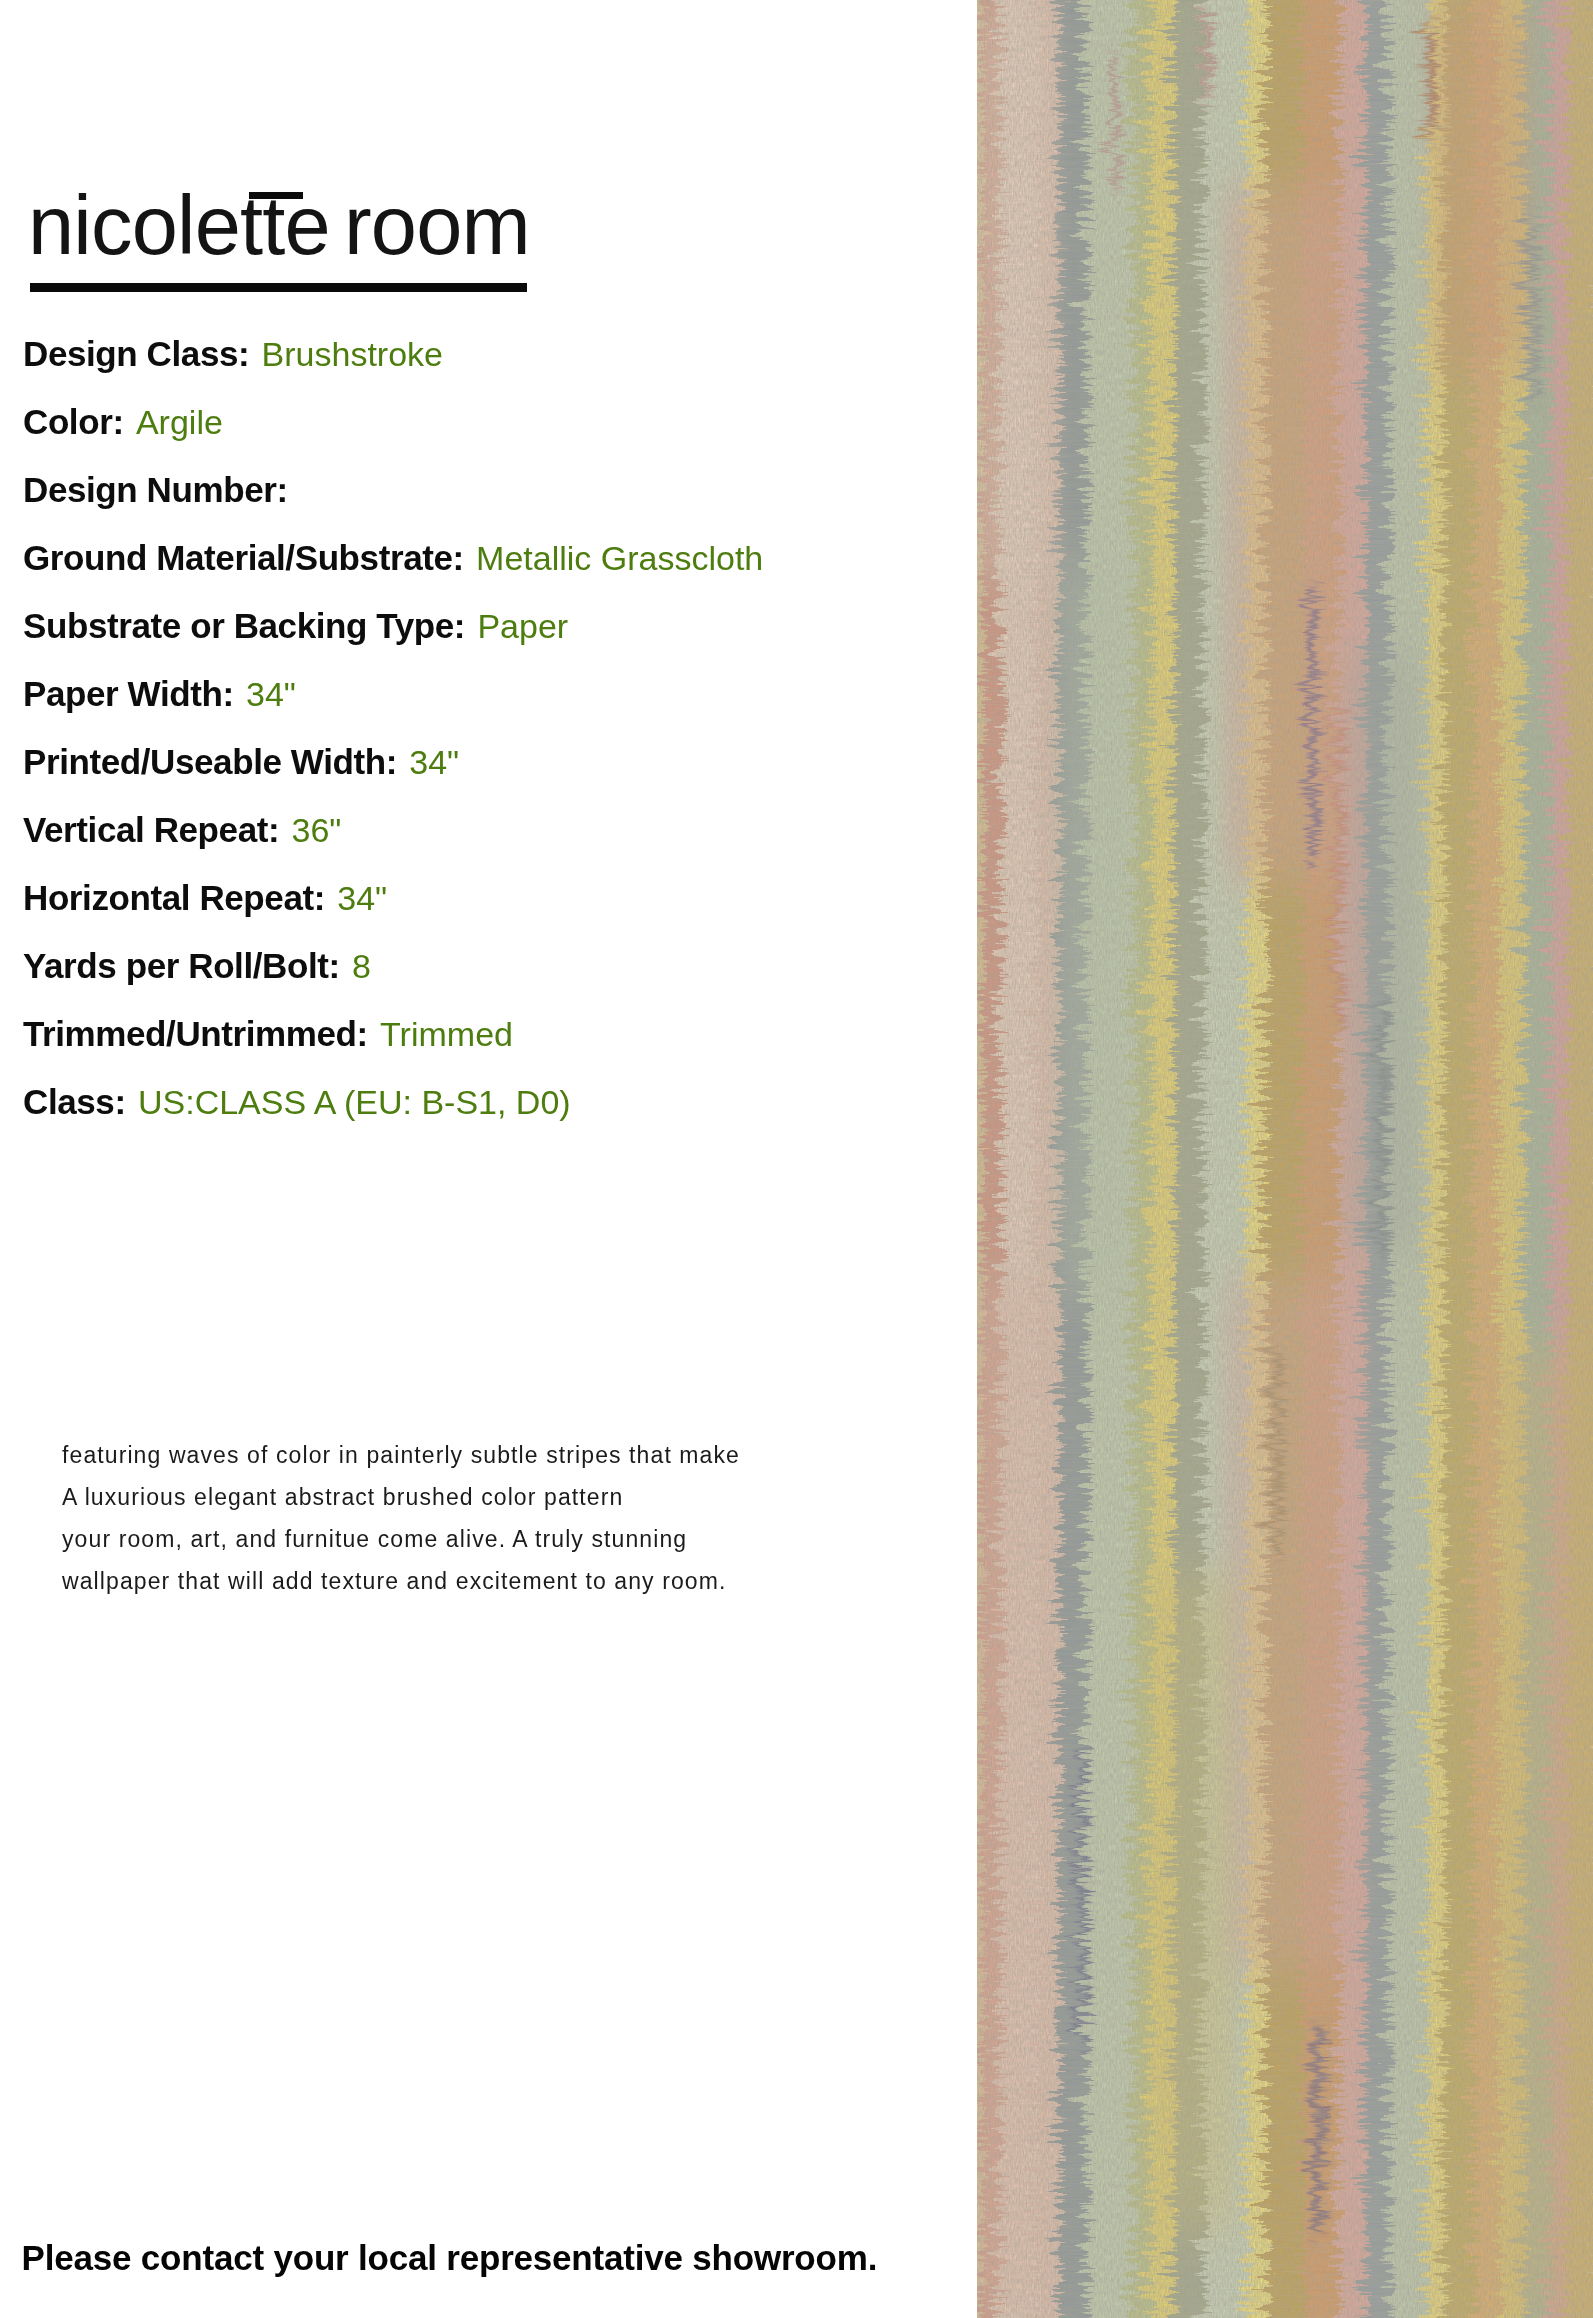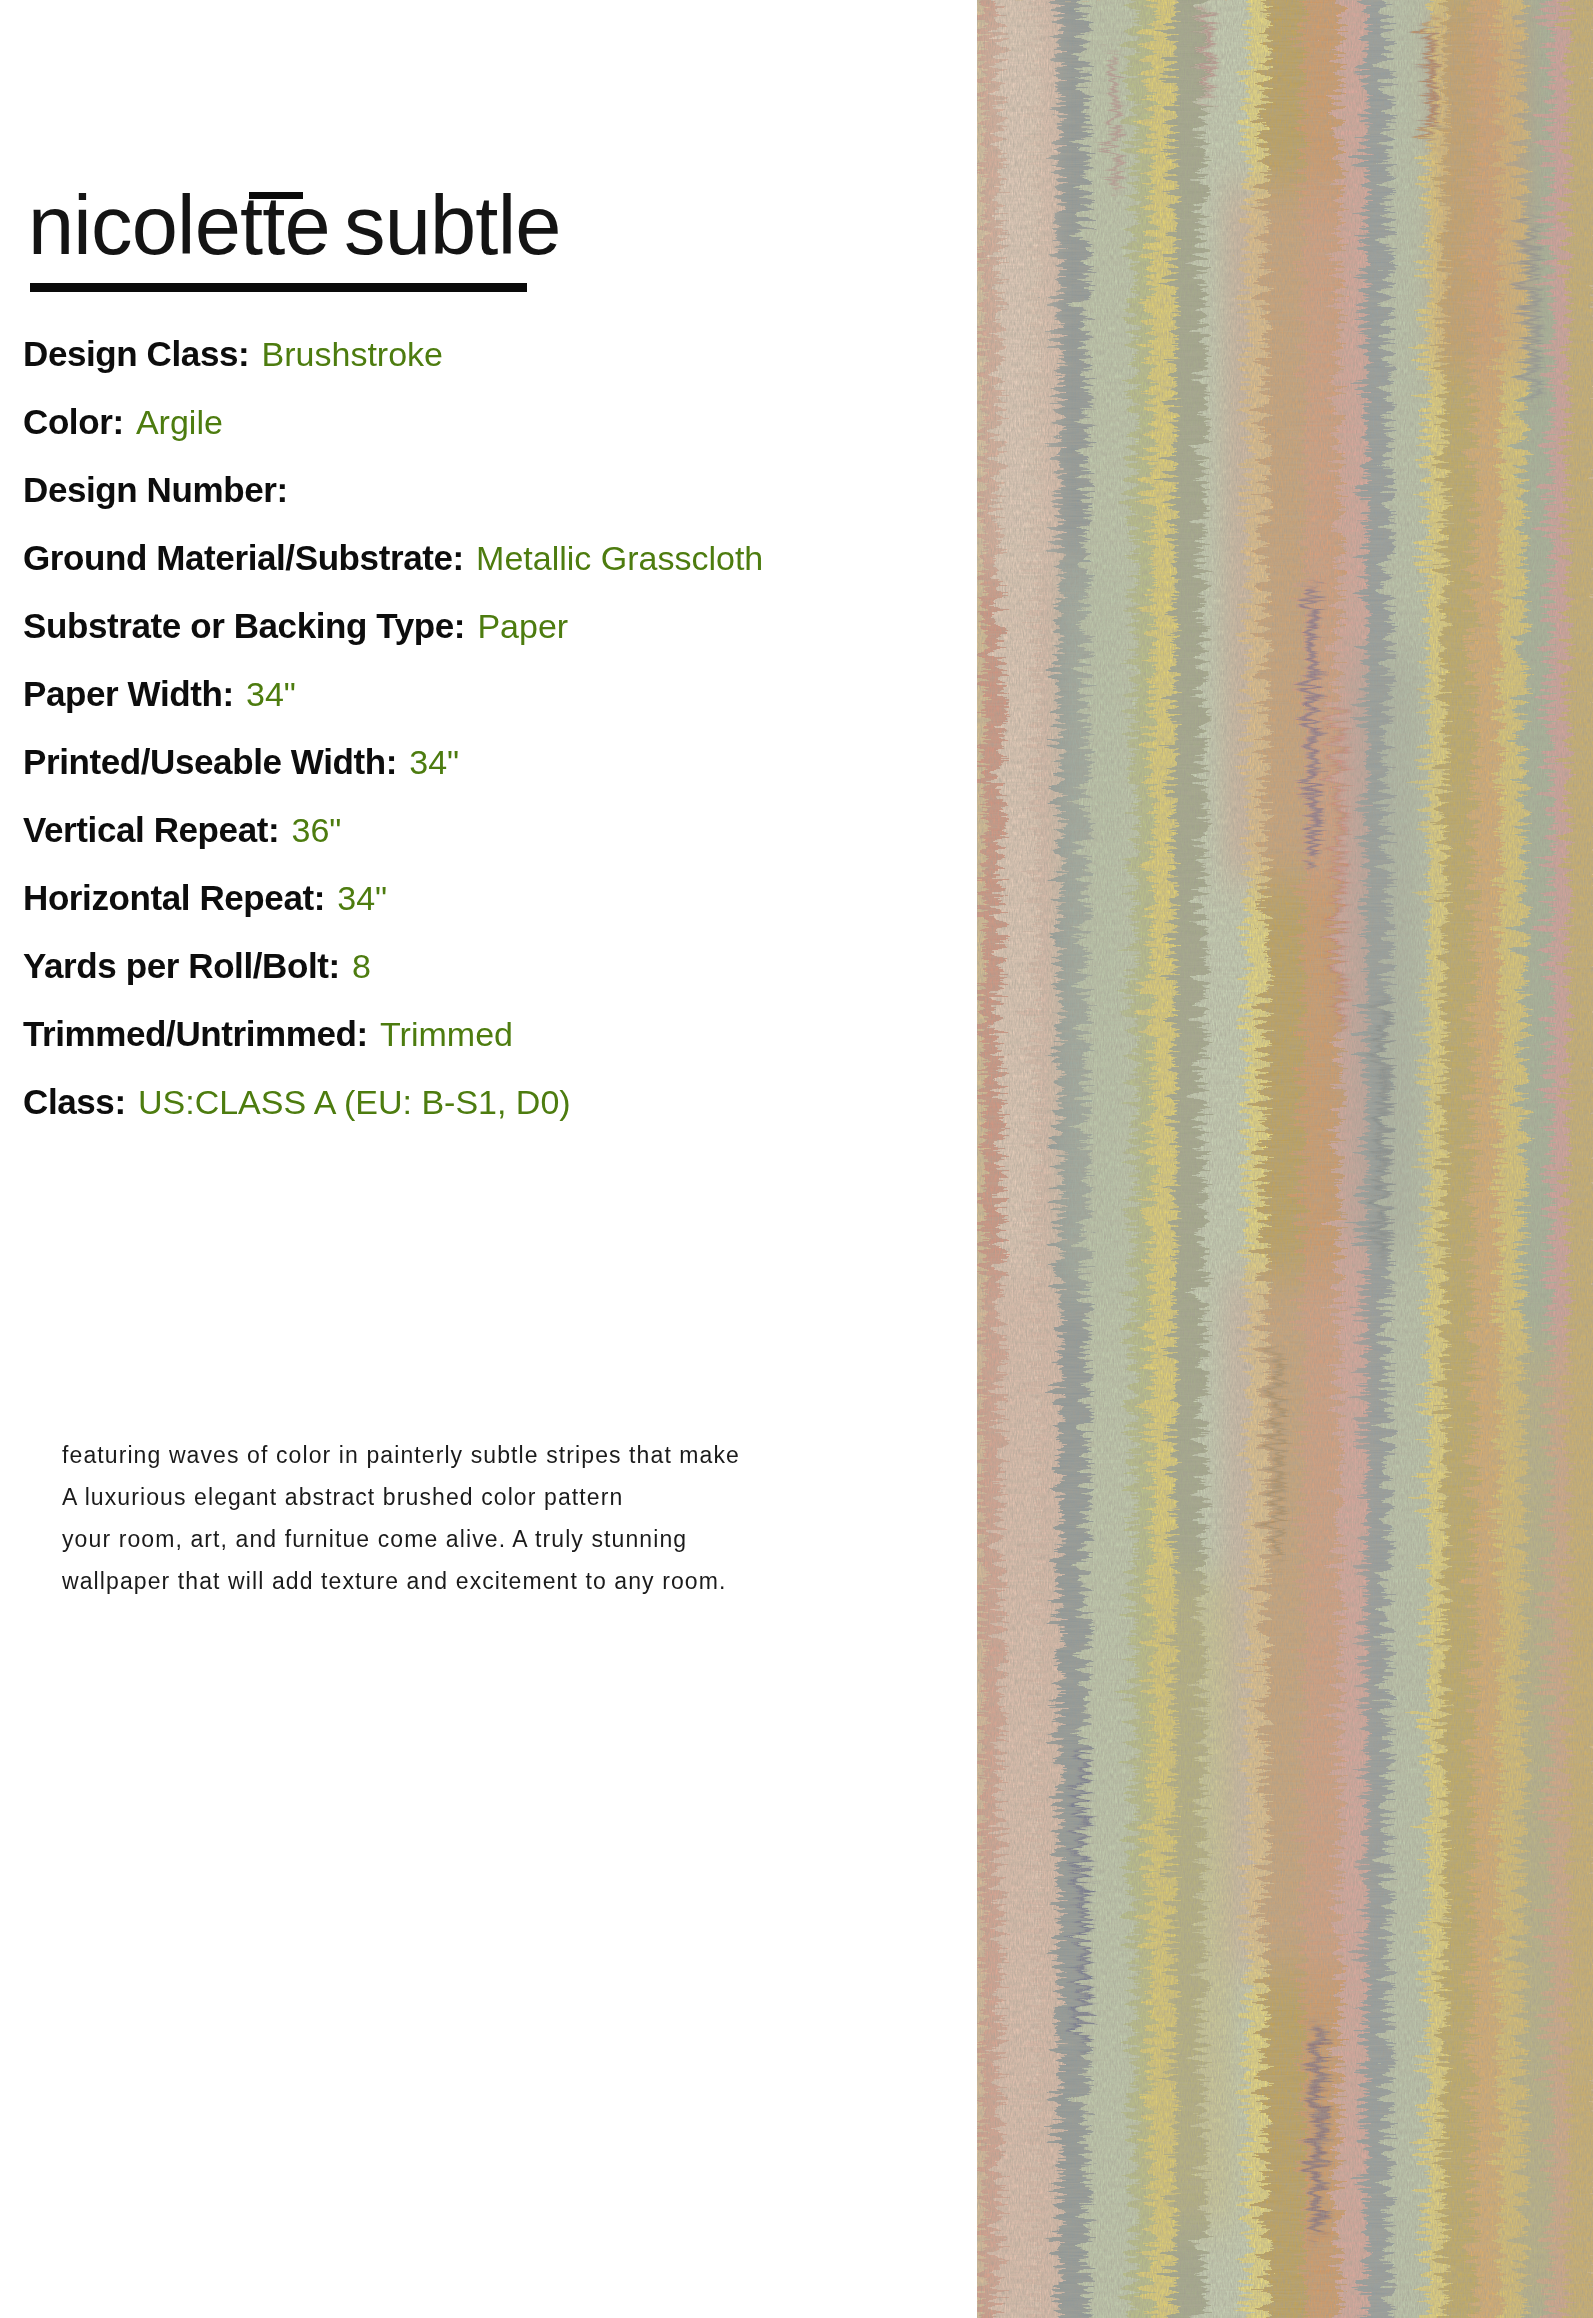--- a/index.html
+++ b/index.html
@@ -28,21 +28,21 @@
   
   .swatch{position:absolute;left:977px;top:0;width:616px;height:2319px;}
   .swatch svg{display:block;width:100%;height:100%;}
 </style>
 </head>
 <body>
 
 <div class="page">
 
   <header class="logo">
-    <div class="logo-text"><span>nicolette</span><span class="logo-word-gap"></span><span>subtle</span></div>
+    <div class="logo-text"><span>nicolette</span><span class="logo-word-gap"></span><span>room</span></div>
     <div class="logo-ttbar"></div>
     <div class="logo-underline"></div>
   </header>
 
   <section class="specs">
     <div class="spec-row"><span class="spec-label">Design Class:</span><span class="spec-value">Brushstroke</span></div>
     <div class="spec-row"><span class="spec-label">Color:</span><span class="spec-value">Argile</span></div>
     <div class="spec-row"><span class="spec-label">Design Number:</span><span class="spec-value"></span></div>
     <div class="spec-row"><span class="spec-label">Ground Material/Substrate:</span><span class="spec-value">Metallic Grasscloth</span></div>
     <div class="spec-row"><span class="spec-label">Substrate or Backing Type:</span><span class="spec-value">Paper</span></div>
@@ -55,20 +55,23 @@
     <div class="spec-row"><span class="spec-label">Class:</span><span class="spec-value">US:CLASS A  (EU: B-S1, D0)</span></div>
   </section>
 
   <p class="description">
     <span>featuring waves of color in painterly subtle stripes that make</span>
     <span>A luxurious elegant abstract brushed color pattern</span>
     <span>your room, art, and furnitue come alive. A truly stunning</span>
     <span>wallpaper that will add texture and excitement to any room.</span>
   </p>
 
+  <footer class="footer">
+    <span>Please contact your local representative showroom.</span>
+  </footer>
 
   <aside class="swatch">
     <svg viewBox="0 0 800 3007" preserveAspectRatio="none" role="img">
       <defs>
         <filter id="disp" x="-6%" y="-2%" width="112%" height="104%">
           <feTurbulence type="turbulence" baseFrequency="0.012 0.11" numOctaves="3" seed="11" result="t"></feTurbulence>
           <feDisplacementMap in="SourceGraphic" in2="t" scale="46" xChannelSelector="R" yChannelSelector="G"></feDisplacementMap>
         </filter>
         <filter id="soft" x="-25%" y="-25%" width="150%" height="150%">
           <feGaussianBlur stdDeviation="14 30"></feGaussianBlur>

